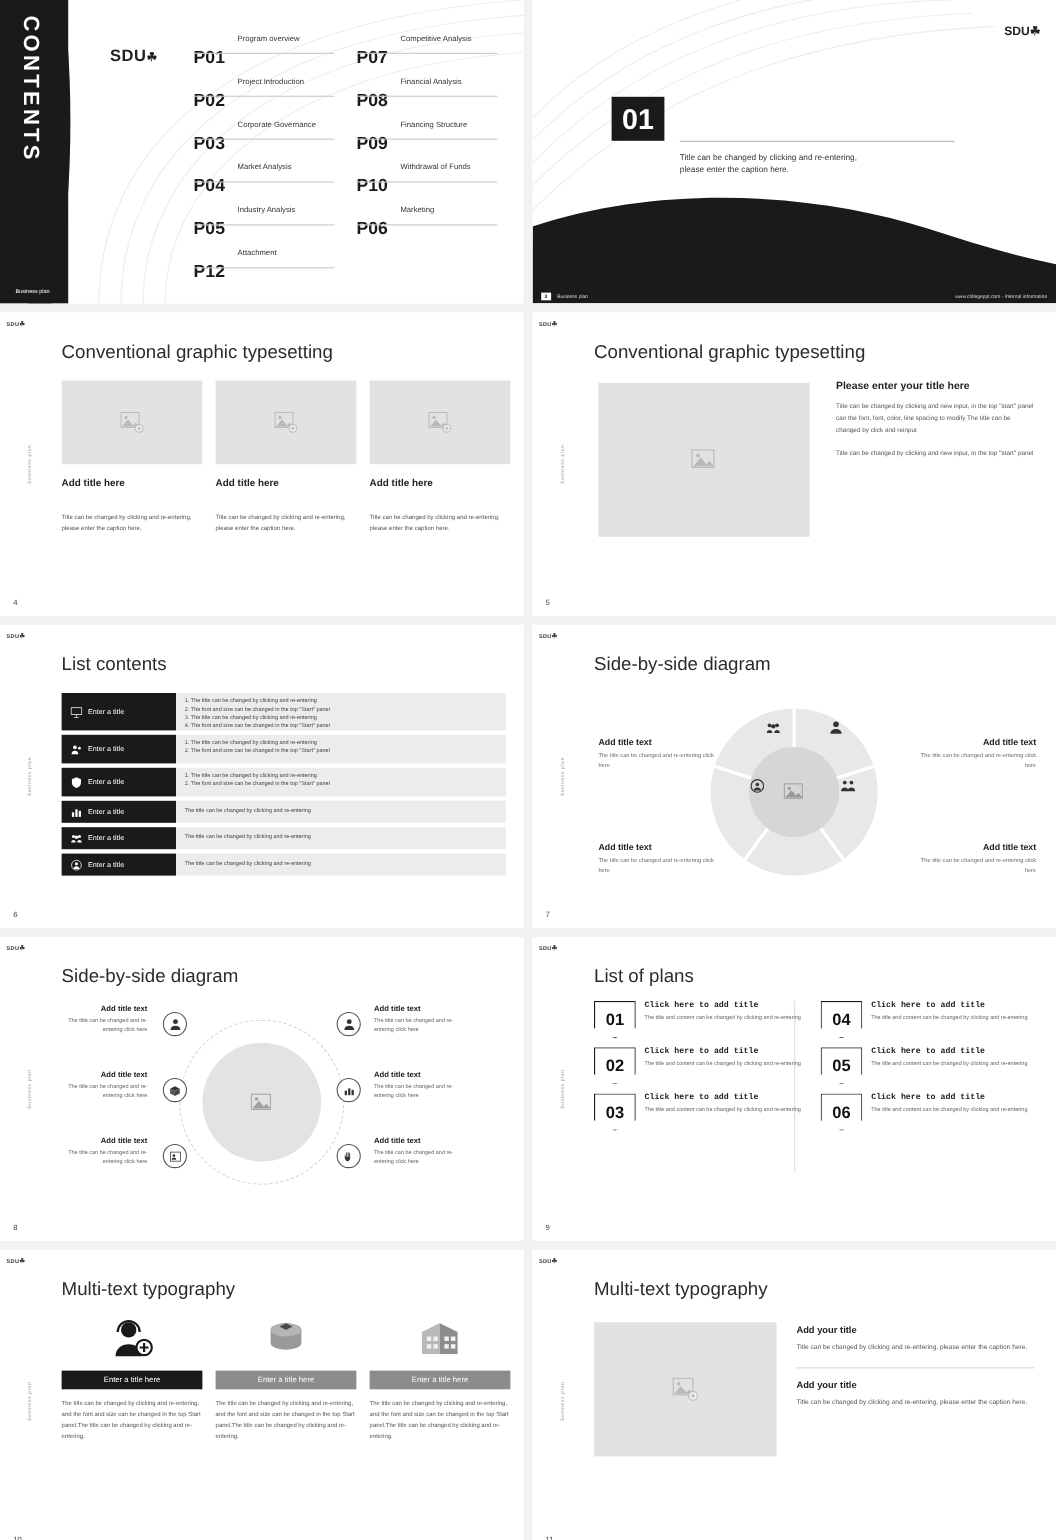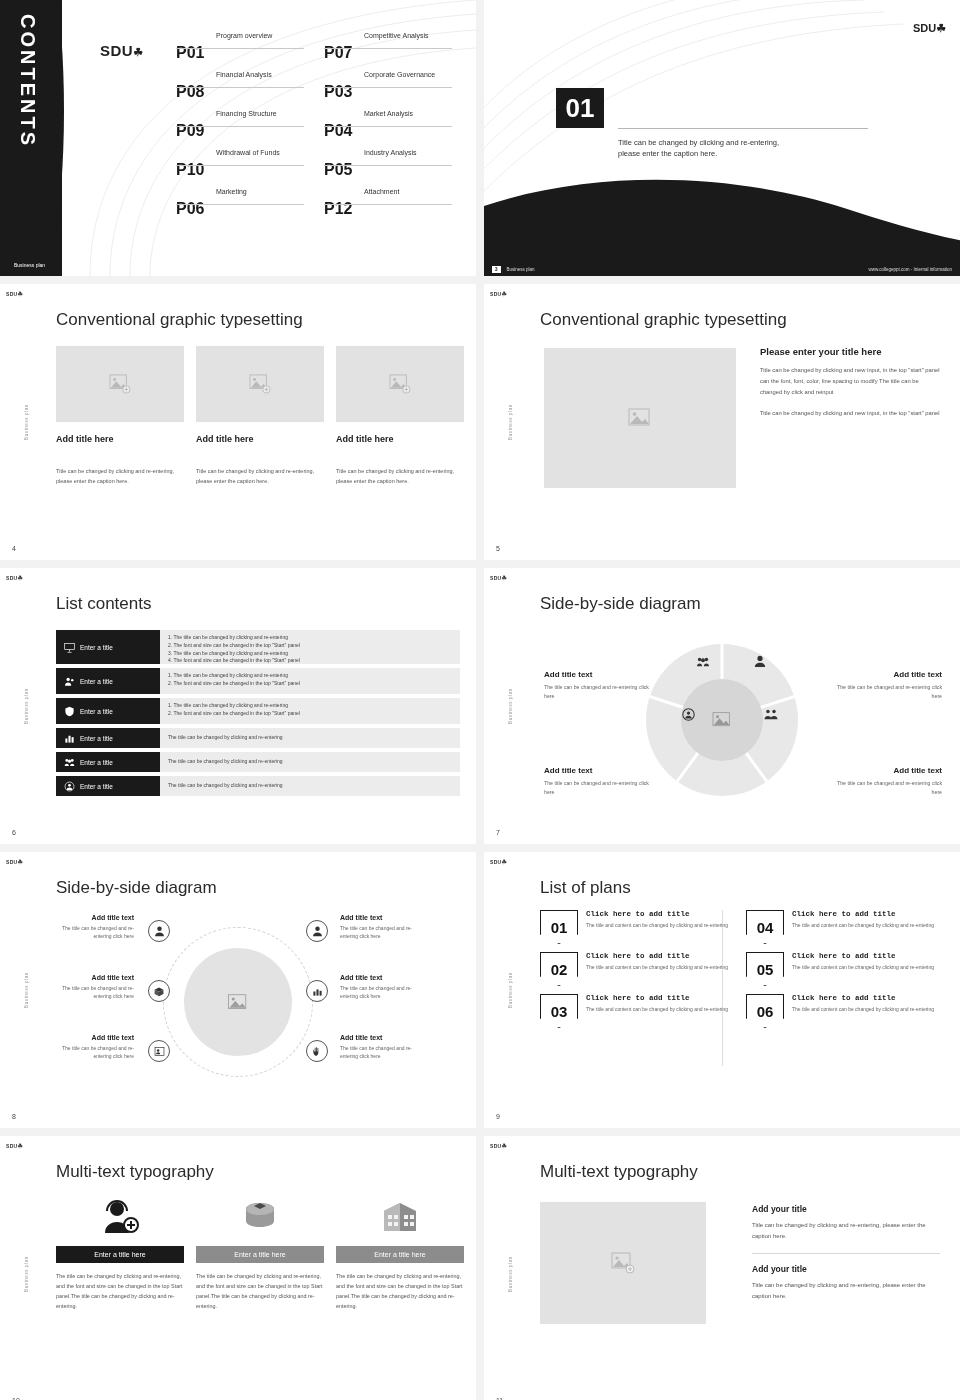--- a/index.html
+++ b/index.html
@@ -213,21 +213,21 @@
   .s10 .bar {
     background:#1a1a1a; color:#fff; font-size:7px;
     padding:5px 0; margin:4px 0 8px;
   }
   .s10 .bar.gray { background:#8c8c8c; }
   .s10 .body { font-size:5.4px; color:#555; line-height:1.85; text-align:left; }
 
   
   .s11 .big-img { position:absolute; left:56px; top:66px; width:166px; height:122px; }
   .s11 .rightcol { position:absolute; left:240px; top:58px; width:216px; }
-  .s11 .blk { border-bottom:1px solid #d8d8d8; padding:10px 0 12px;margin-left:28px; }
+  .s11 .blk { border-bottom:1px solid #d8d8d8; padding:10px 0 12px; }
   .s11 .blk:last-child { border-bottom:none; }
   .s11 .t { font-size:8.5px; font-weight:bold; color:#222; margin-bottom:6px; }
   .s11 .b { font-size:6px; color:#555; line-height:1.75; }
 </style>
 </head>
 <body>
 
 <div class="page">
 <div class="grid">
 
@@ -249,20 +249,25 @@
 
     <div class="toc">
       <div class="toc-item">
         <div class="pnum">P01</div>
         <div class="ptext">Program overview</div>
         <div class="rule"></div>
       </div>
       <div class="toc-item">
         <div class="pnum">P07</div>
         <div class="ptext">Competitive Analysis</div>
+        <div class="rule"></div>
+      </div>
+      <div class="toc-item">
+        <div class="pnum">P02</div>
+        <div class="ptext">Project Introduction</div>
         <div class="rule"></div>
       </div>
       <div class="toc-item">
         <div class="pnum">P08</div>
         <div class="ptext">Financial Analysis</div>
         <div class="rule"></div>
       </div>
       <div class="toc-item">
         <div class="pnum">P03</div>
         <div class="ptext">Corporate Governance</div>

